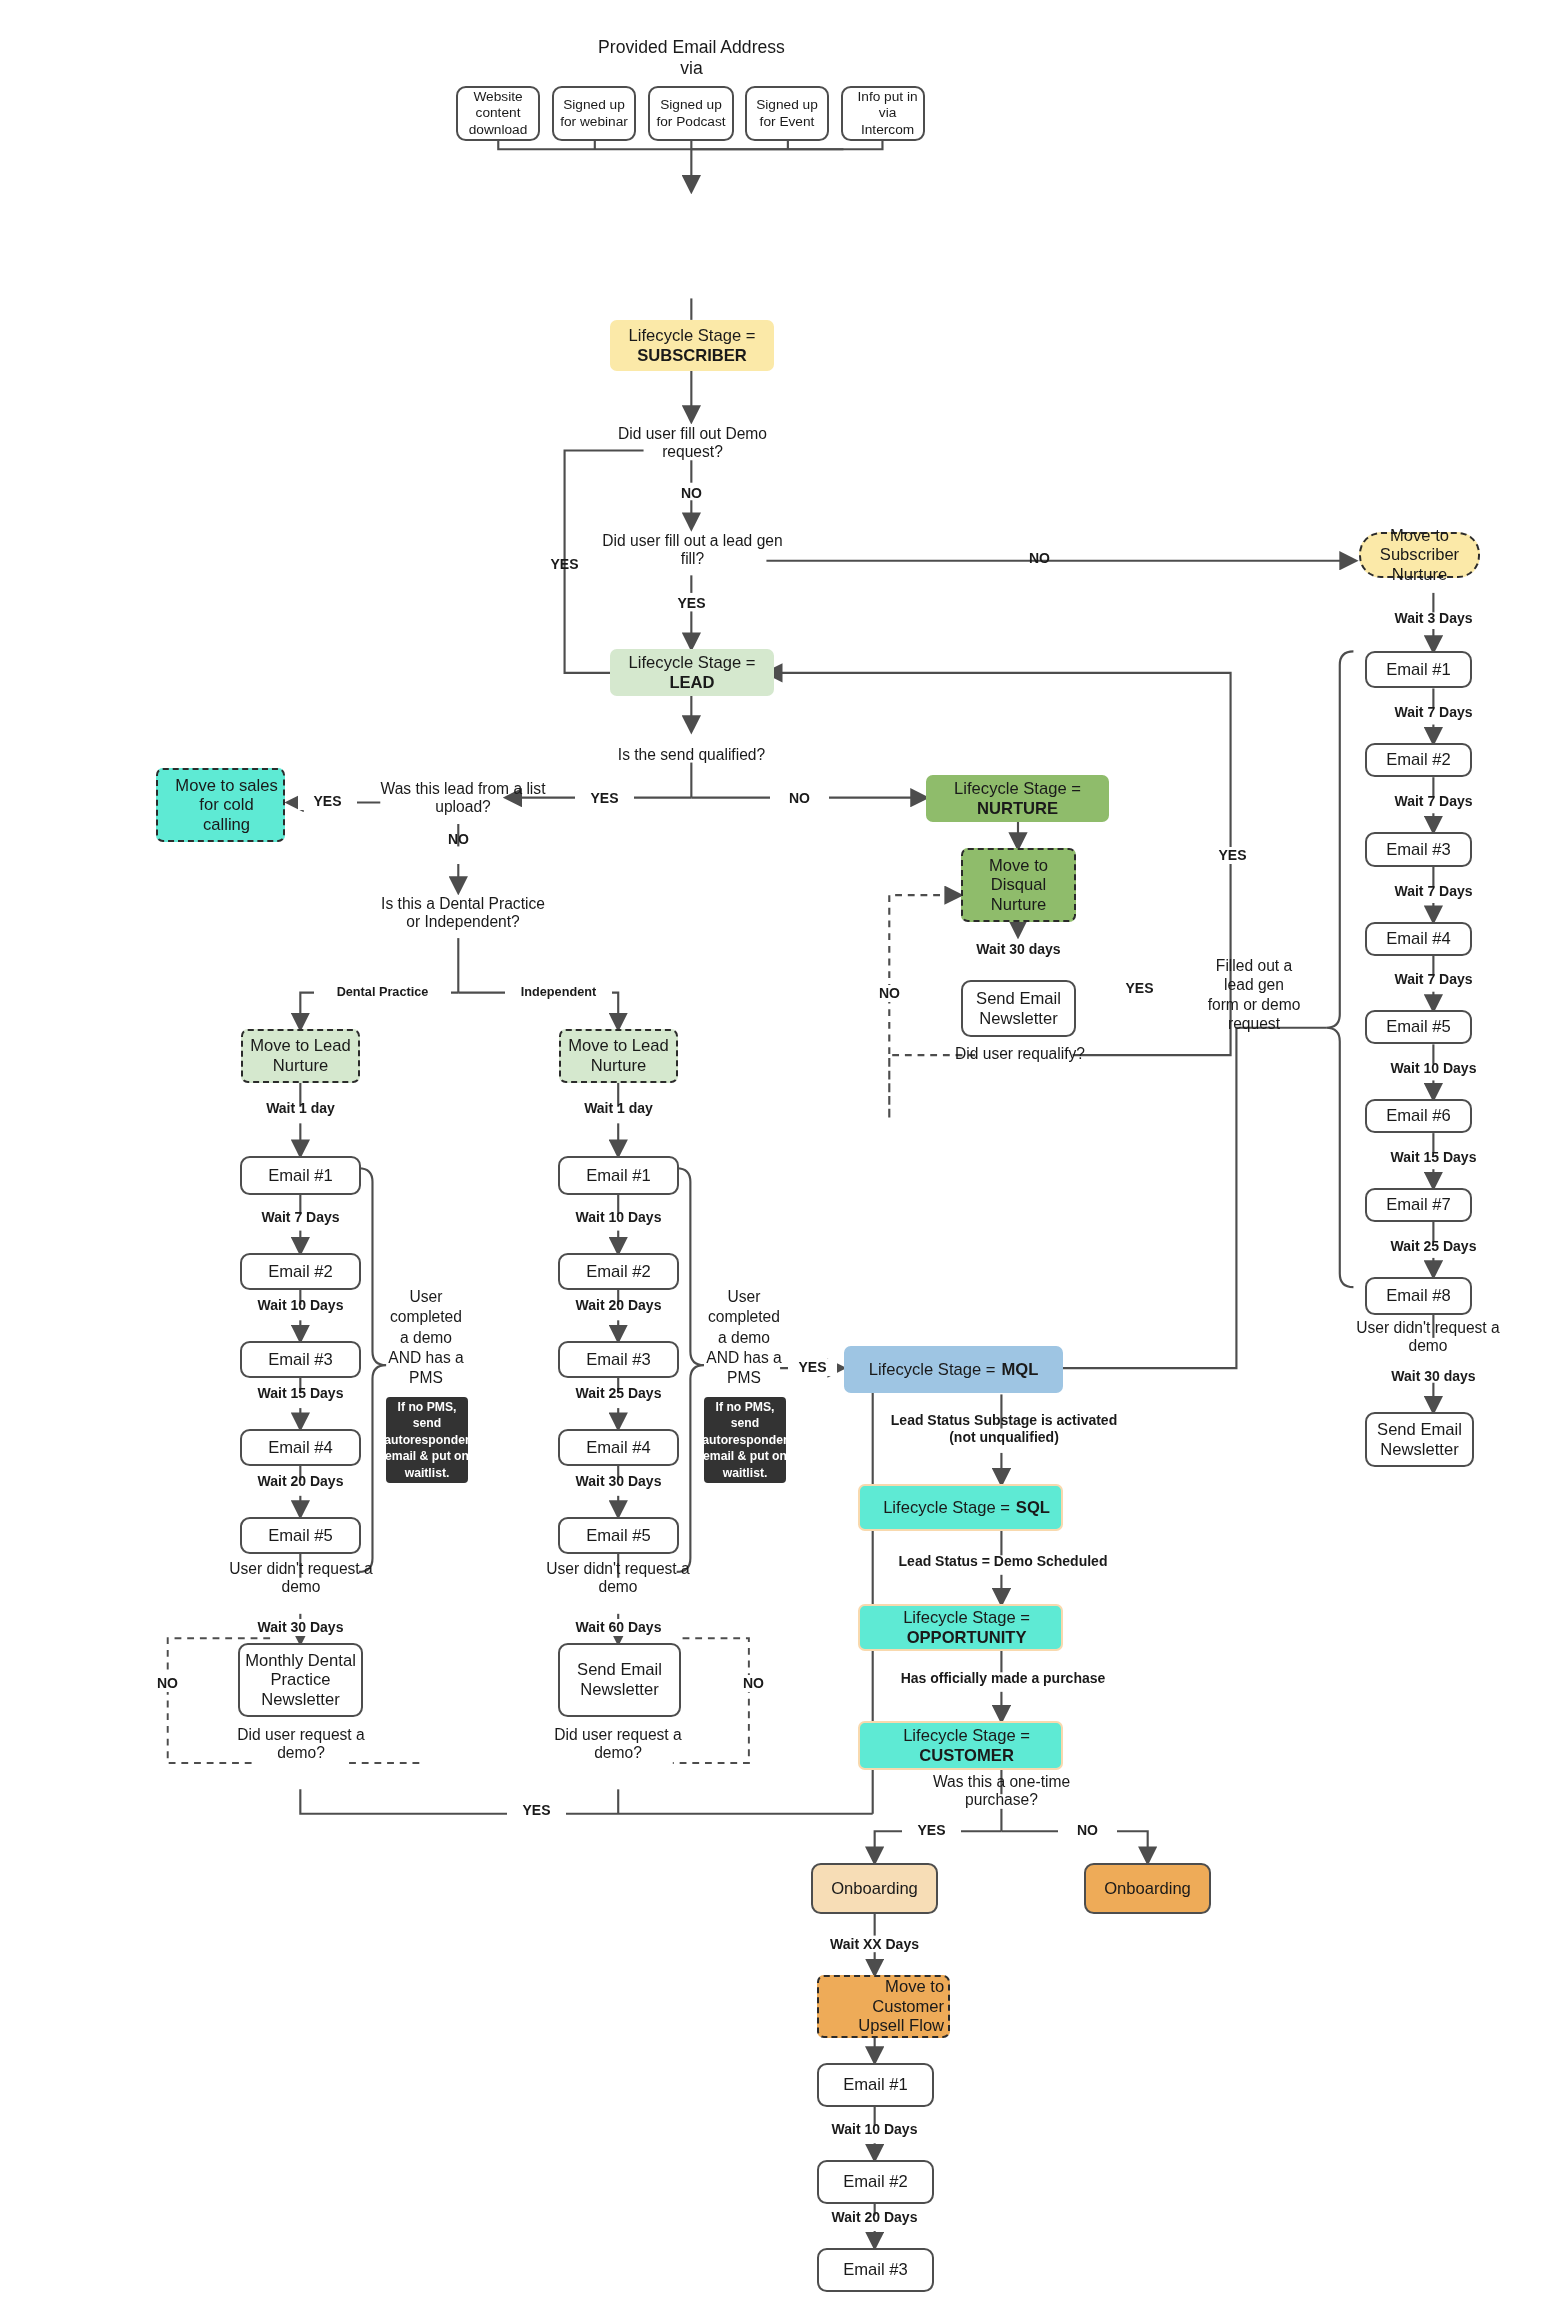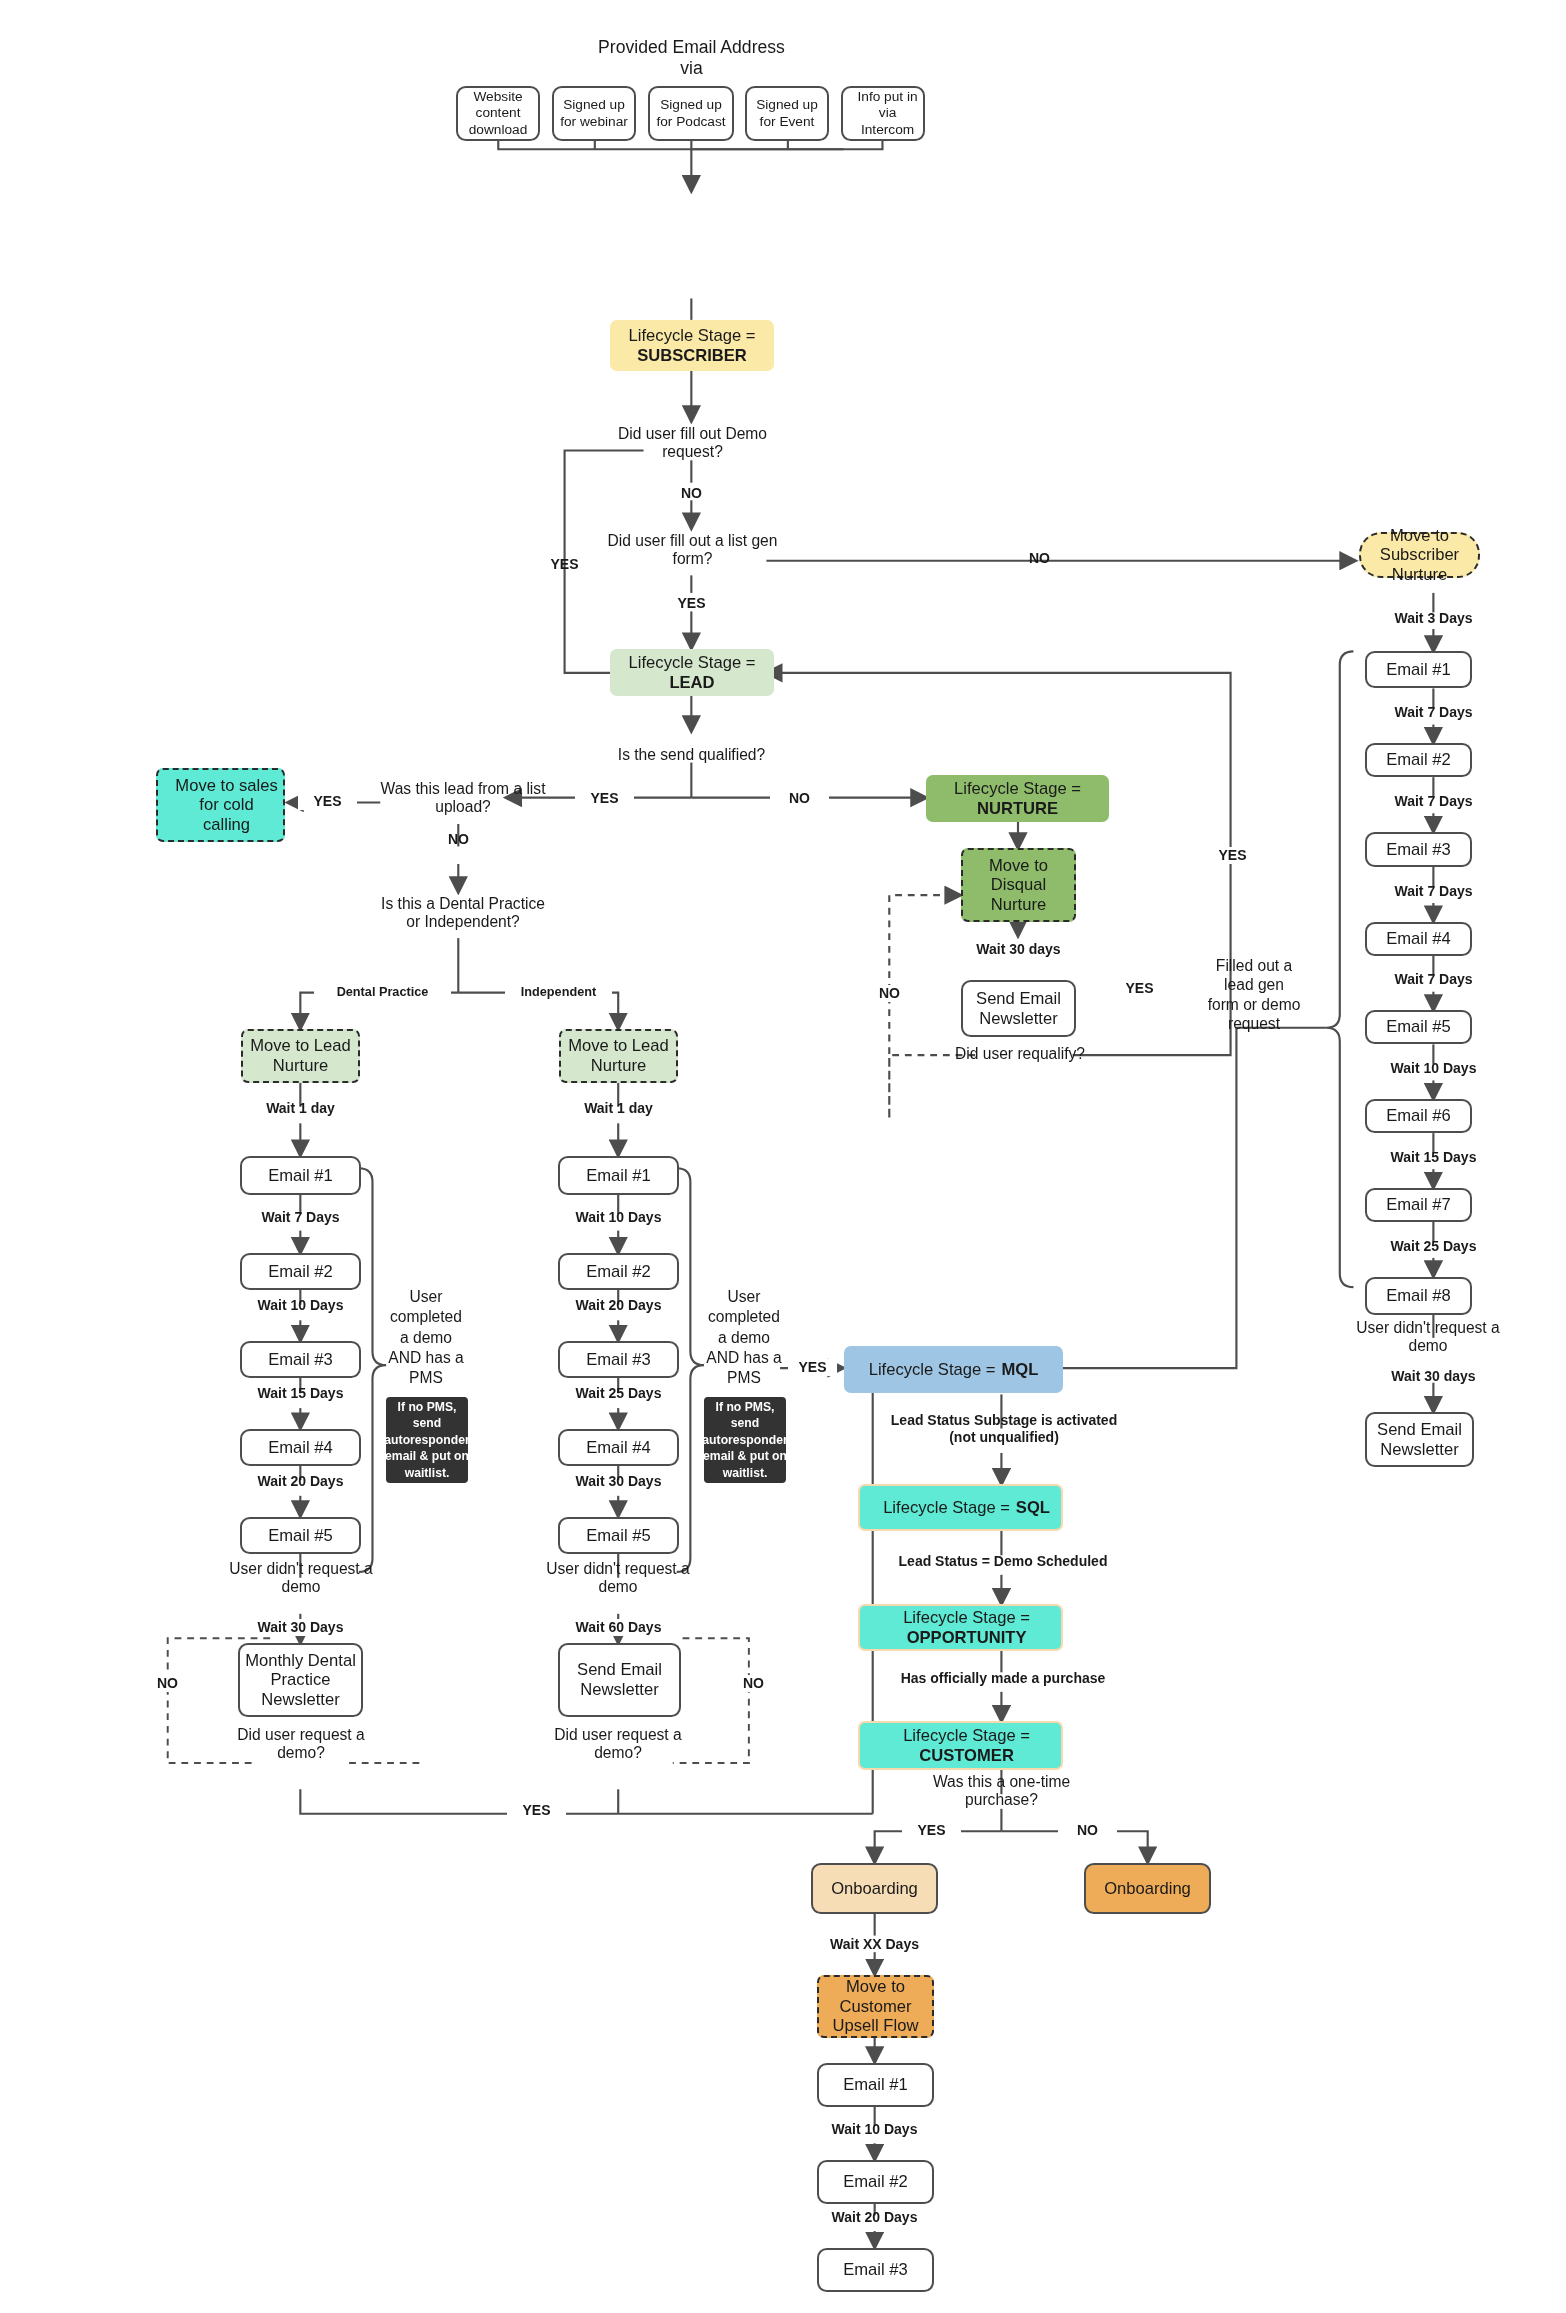--- a/index.html
+++ b/index.html
@@ -237,21 +237,21 @@
 
   <div class="node c-yellow" style="left:610px; top:320px; width:164px; height:51px; flex-direction:column;">
     <span class="stk">Lifecycle Stage =</span>
     <span class="stk b">SUBSCRIBER</span>
   </div>
 
   <div class="label" style="left:590px; top:425px; width:205px;">Did user fill out Demo request?</div>
   <div class="label bold" style="left:662px; top:485px; width:59px;">NO</div>
   <div class="label bold" style="left:535px; top:556px; width:59px;">YES</div>
 
-  <div class="label" style="left:590px; top:532px; width:205px;">Did user fill out a list gen form?</div>
+  <div class="label" style="left:590px; top:532px; width:205px;">Did user fill out a lead gen fill?</div>
   <div class="label bold" style="left:662px; top:595px; width:59px;">YES</div>
   <div class="label bold" style="left:1010px; top:550px; width:59px;">NO</div>
 
   <div class="node c-green-l" style="left:610px; top:649px; width:164px; height:47px; flex-direction:column;">
     <span class="stk">Lifecycle Stage =</span>
     <span class="stk b">LEAD</span>
   </div>
 
   <div class="label" style="left:594px; top:746px; width:195px;">Is the send qualified?</div>
 
@@ -385,21 +385,21 @@
   <div class="label" style="left:911px; top:1773px; width:181px;">Was this a one-time purchase?</div>
 
   <div class="label bold" style="left:902px; top:1822px; width:59px; background:#fff;">YES</div>
   <div class="label bold" style="left:1058px; top:1822px; width:59px; background:#fff;">NO</div>
 
   <div class="node rounded c-peach-l" style="left:811px; top:1863px; width:127px; height:51px;">Onboarding</div>
   <div class="node rounded c-orange" style="left:1084px; top:1863px; width:127px; height:51px;">Onboarding</div>
 
   <div class="label bold" style="left:811px; top:1936px; width:127px;">Wait XX Days</div>
 
-  <div class="node dashed c-orange" style="left:817px; top:1975px; width:117px; height:63px;">Move to Customer Upsell Flow</div>
+  <div class="node dashed c-orange" style="left:817px; top:1975px; width:133px; height:63px;text-align:right;">Move to Customer Upsell Flow</div>
 
   <div class="node rounded c-white" style="left:817px; top:2063px; width:117px; height:44px;">Email #1</div>
   <div class="label bold" style="left:811px; top:2121px; width:127px;">Wait 10 Days</div>
   <div class="node rounded c-white" style="left:817px; top:2160px; width:117px; height:44px;">Email #2</div>
   <div class="label bold" style="left:811px; top:2209px; width:127px;">Wait 20 Days</div>
   <div class="node rounded c-white" style="left:817px; top:2248px; width:117px; height:44px;">Email #3</div>
 
 </div>
 
 

